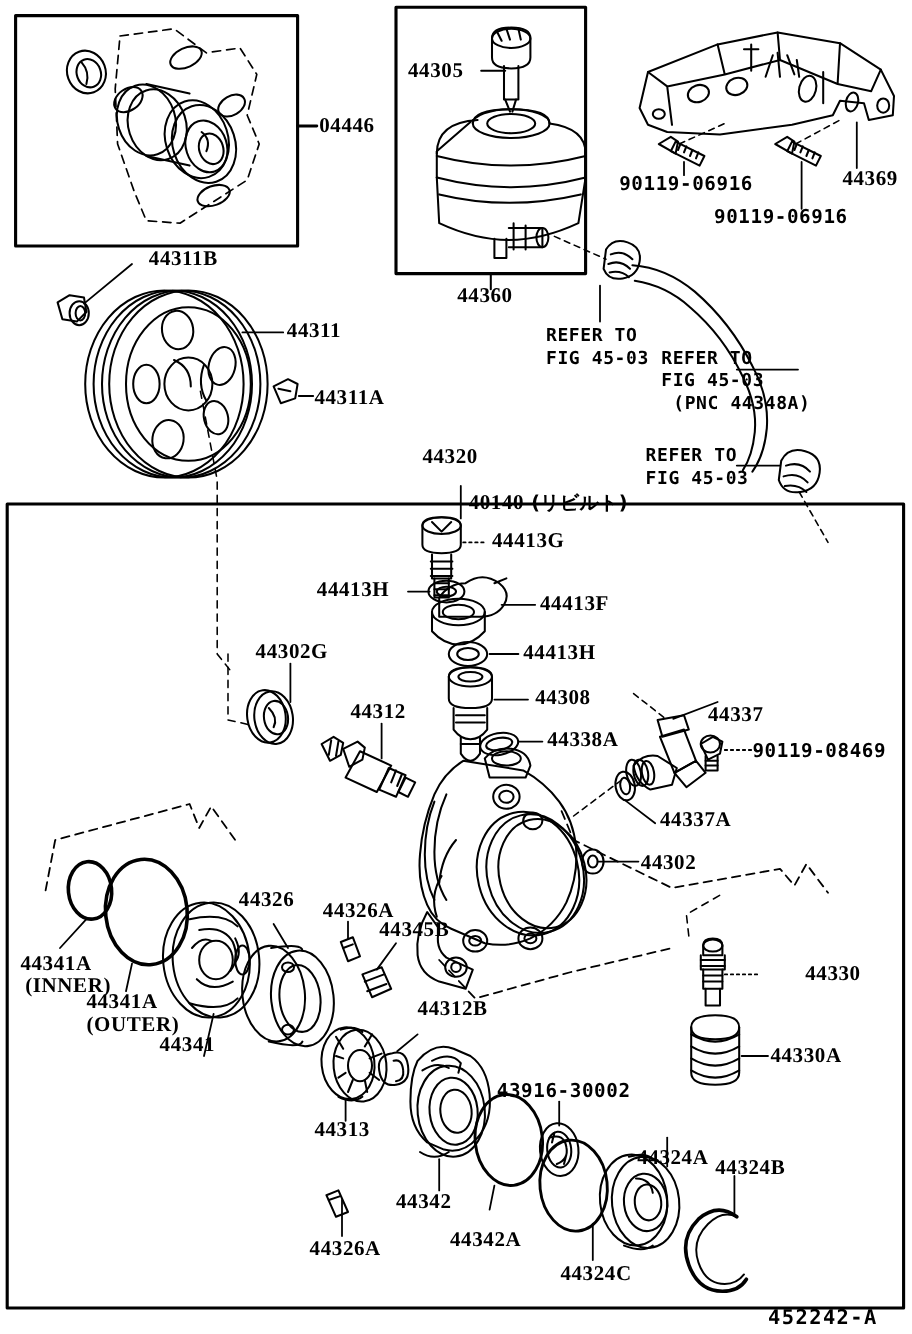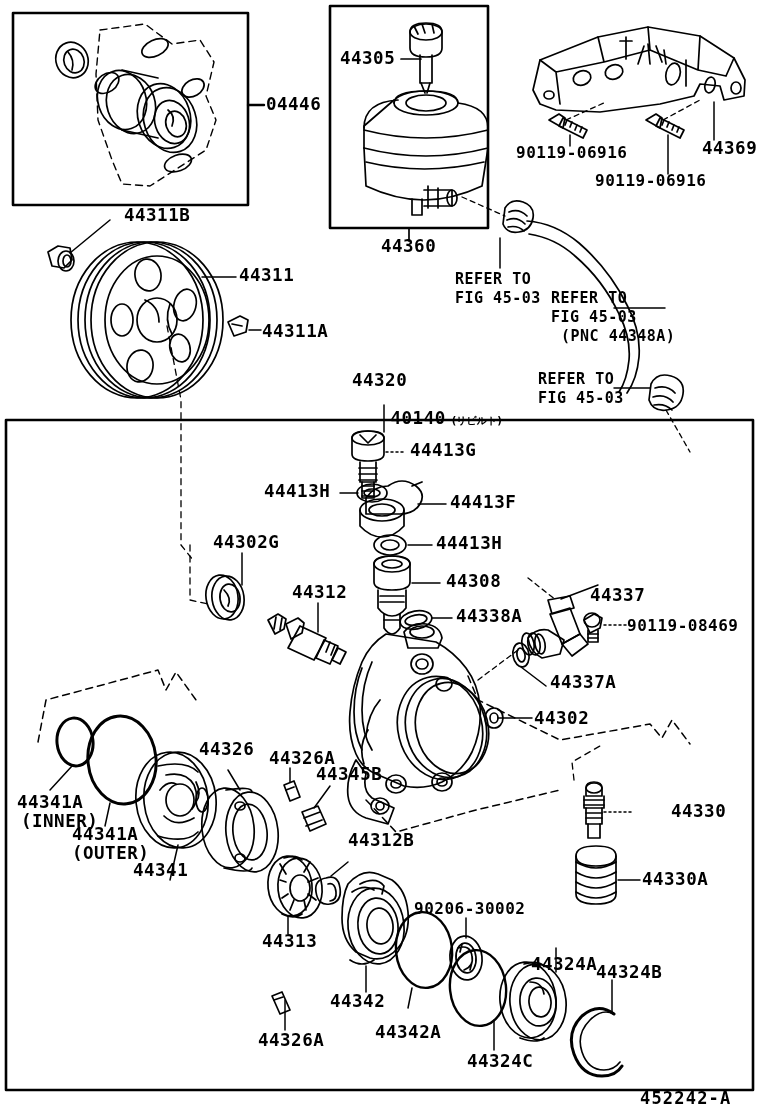--- a/index.html
+++ b/index.html
@@ -12,24 +12,24 @@
   #sheet{position:absolute;left:0;top:0;width:760px;height:1112px;}
   svg.art{position:absolute;left:0;top:0;width:760px;height:1112px;overflow:visible;}
   .lbl{
     position:absolute;white-space:pre;
     font-family:"DejaVu Sans Mono","Liberation Mono",monospace;
     font-weight:700;
     letter-spacing:0.5px;
     line-height:1.12;
     color:#000;
   }
-  .s18{font-size:17.5px;}
+  .s18{font-size:17.5px;font-family:Liberation Serif, serif;}
   .s16{font-size:16px;}
   .s15{font-size:15px;}
-  .jp{font-family:"DejaVu Sans","Liberation Sans",sans-serif;font-size:10px;font-weight:700;}
+  .jp{font-family:"DejaVu Sans","Liberation Sans",sans-serif;font-size:16px;font-weight:700;}
   .diagid{font-size:17px;letter-spacing:1.2px;}
 </style>
 </head>
 <body>
 
 <div id="sheet">
 
   <svg class="art" viewBox="0 0 760 1112">
     <g fill="none" stroke="#000" stroke-width="1.7" stroke-linecap="round" stroke-linejoin="round">
 
@@ -482,21 +482,21 @@
   <div class="lbl s18" style="left:199px;top:740px;">44326</div>
   <div class="lbl s18" style="left:269px;top:749px;">44326A</div>
   <div class="lbl s18" style="left:258px;top:1031px;">44326A</div>
 
   <div class="lbl s18" style="left:316px;top:765px;">44345B</div>
   <div class="lbl s18" style="left:262px;top:932px;">44313</div>
   <div class="lbl s18" style="left:348px;top:831px;">44312B</div>
 
   <div class="lbl s18" style="left:330px;top:992px;">44342</div>
   <div class="lbl s18" style="left:375px;top:1023px;">44342A</div>
-  <div class="lbl s16" style="left:414px;top:900px;">90206-30002</div>
+  <div class="lbl s16" style="left:414px;top:900px;">43916-30002</div>
 
   <div class="lbl s18" style="left:531px;top:955px;">44324A</div>
   <div class="lbl s18" style="left:596px;top:963px;">44324B</div>
   <div class="lbl s18" style="left:467px;top:1052px;">44324C</div>
 
   <div class="lbl diagid" style="left:640px;top:1089px;">452242-A</div>
 
 </div>
 
 </body></html>

